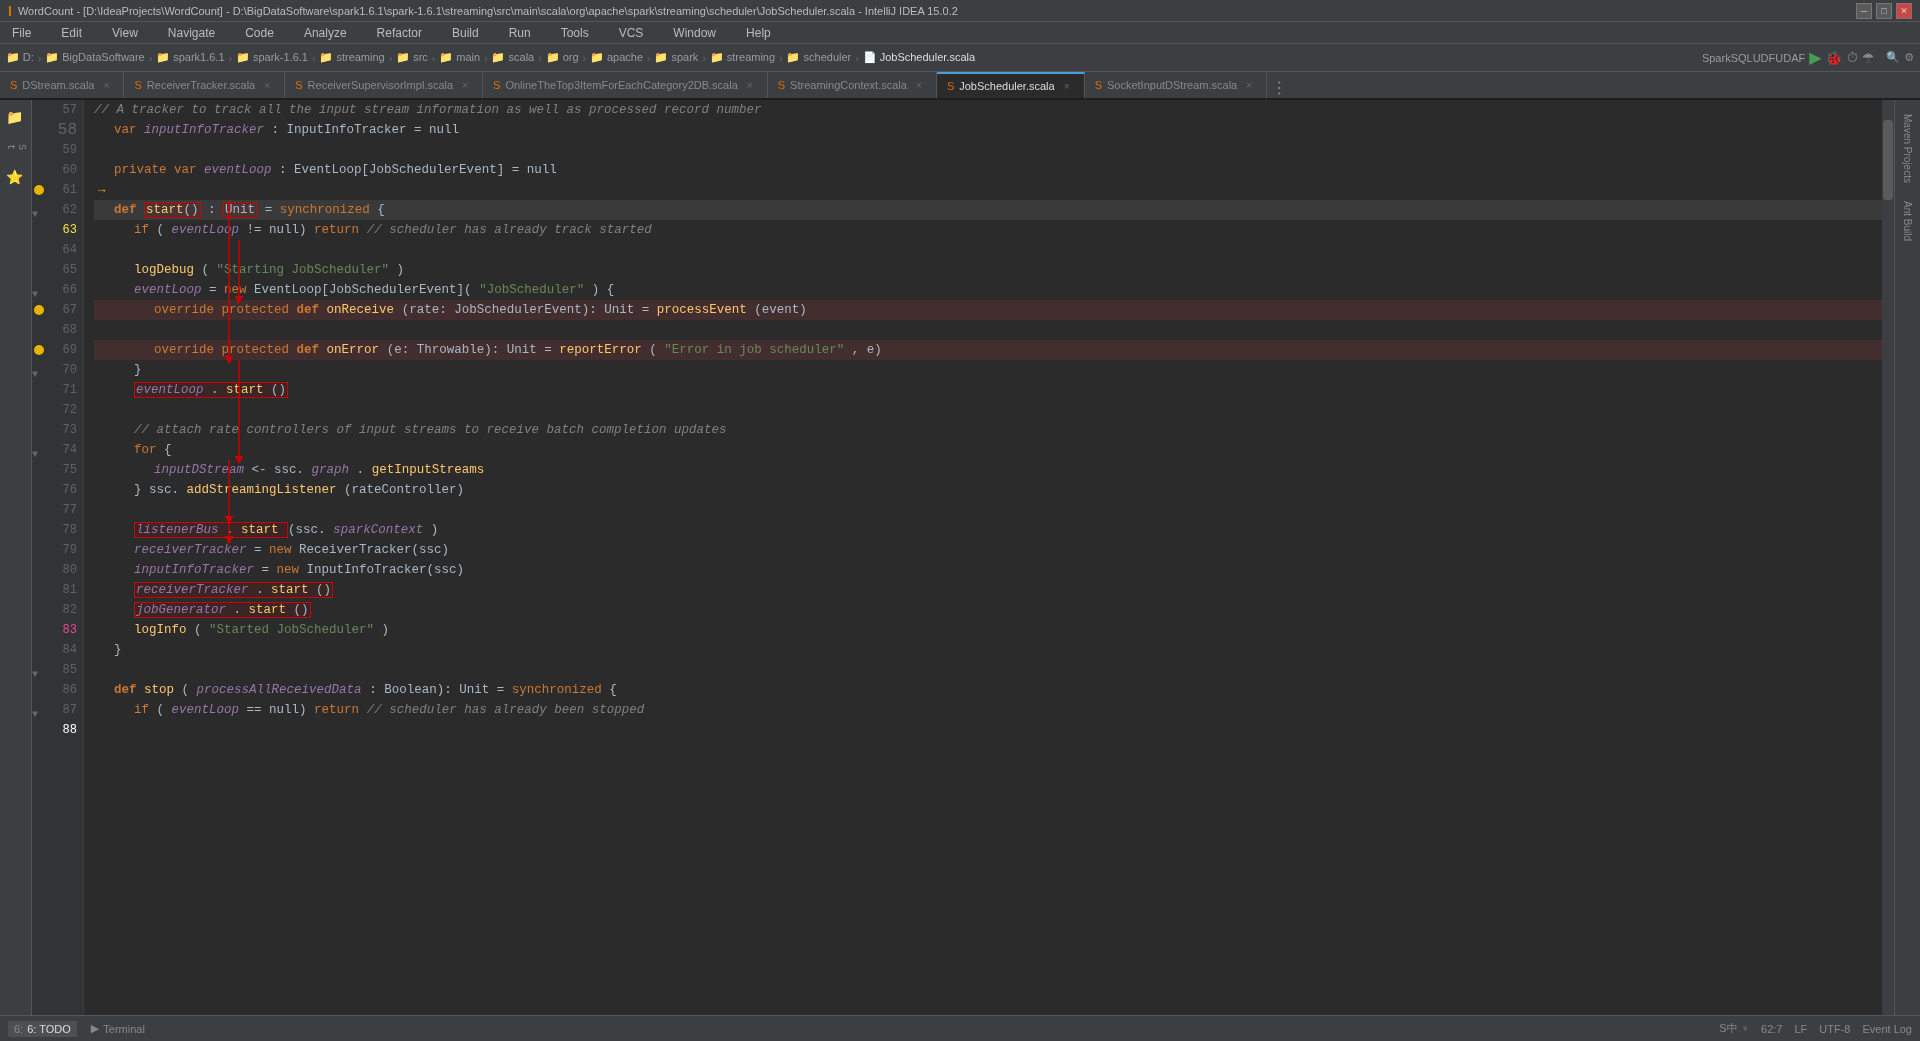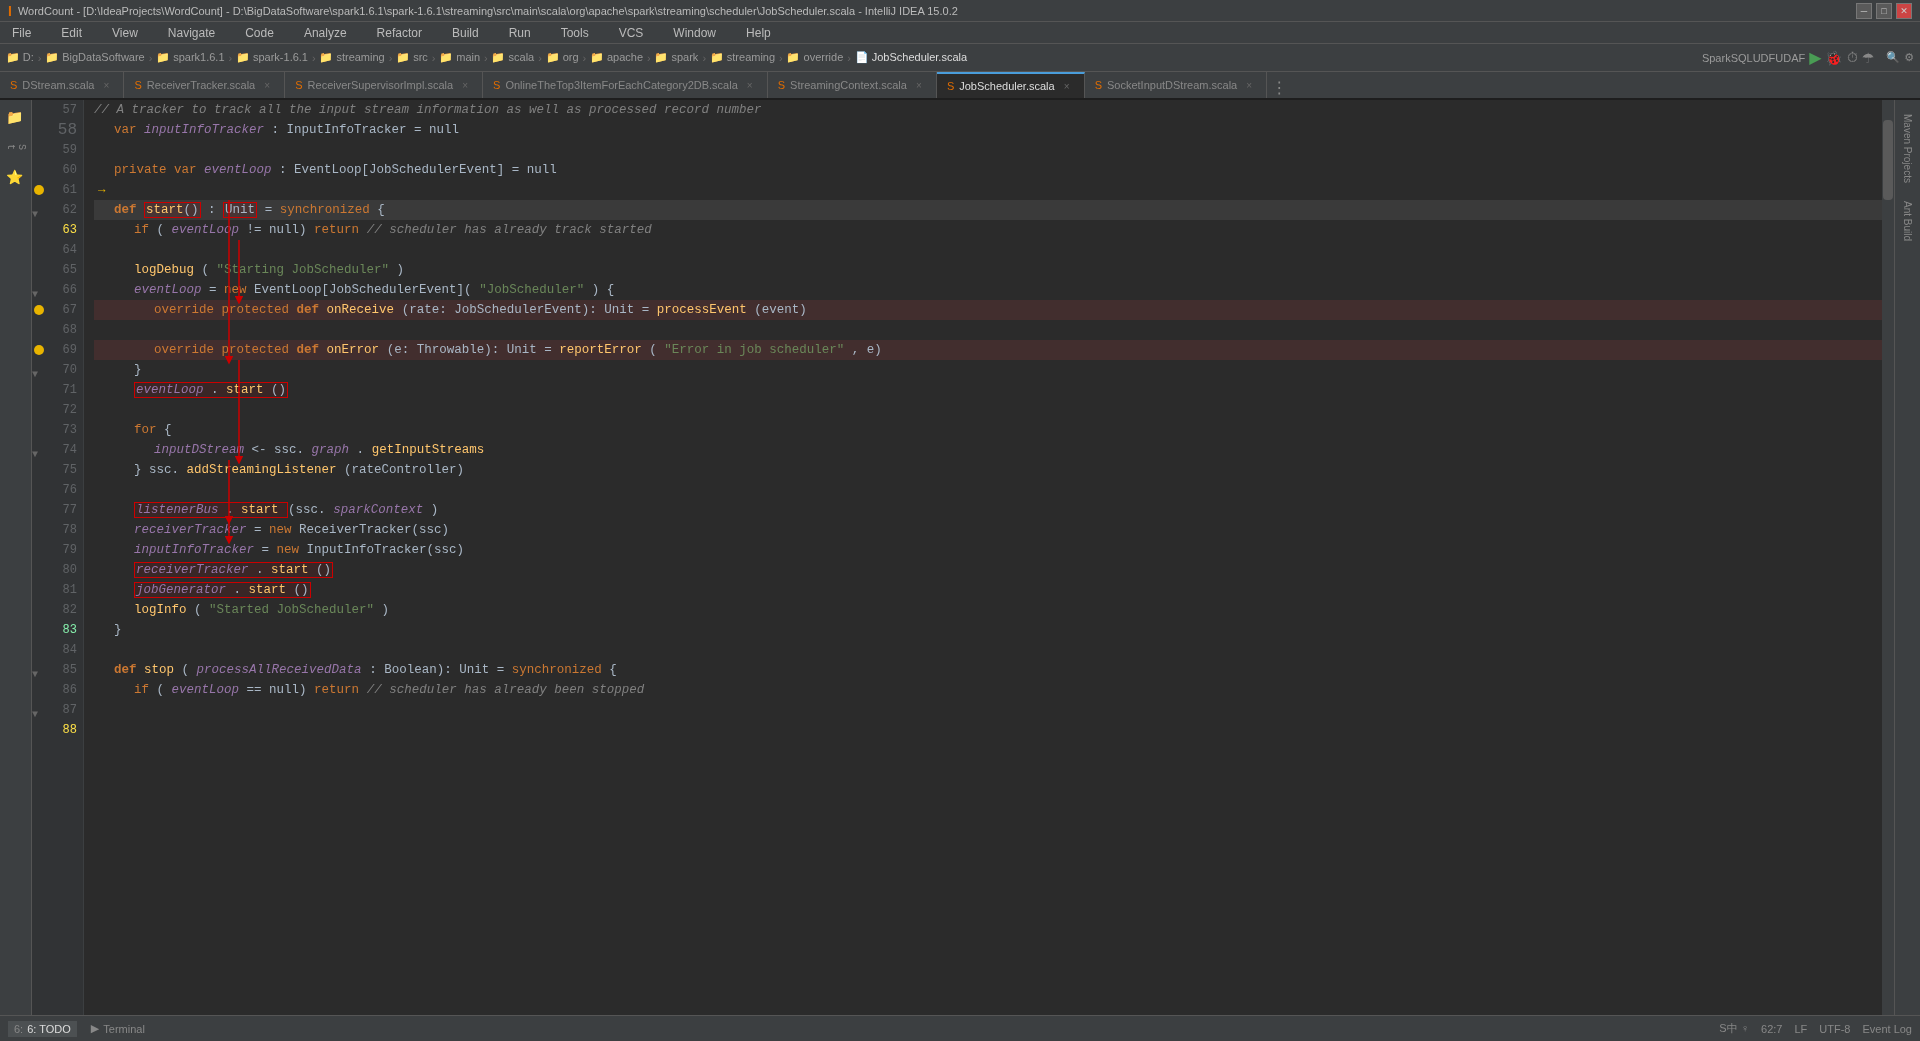--- a/index.html
+++ b/index.html
@@ -273,21 +273,21 @@
   <span class="breadcrumb-item">📁 scala</span>
   <span class="breadcrumb-sep">›</span>
   <span class="breadcrumb-item">📁 org</span>
   <span class="breadcrumb-sep">›</span>
   <span class="breadcrumb-item">📁 apache</span>
   <span class="breadcrumb-sep">›</span>
   <span class="breadcrumb-item">📁 spark</span>
   <span class="breadcrumb-sep">›</span>
   <span class="breadcrumb-item">📁 streaming</span>
   <span class="breadcrumb-sep">›</span>
-  <span class="breadcrumb-item">📁 override</span>
+  <span class="breadcrumb-item">📁 scheduler</span>
   <span class="breadcrumb-sep">›</span>
   <span class="breadcrumb-item" style="color:#ddd;">📄 JobScheduler.scala</span>
 
   <div id="breadcrumb-right">
     <span style="color:#9b9b9b; font-size:11px;">SparkSQLUDFUDAF</span>
     <span style="color:#499c54; font-size:16px;">▶</span>
     <span style="color:#4a9dda; font-size:14px;">🐞</span>
     <span style="color:#888; font-size:14px;">⏱</span>
     <span style="color:#888; font-size:14px;">☂</span>
     <span style="color:#888; margin-left:8px;">🔍</span>
@@ -393,32 +393,32 @@
           <span style="position:absolute; left:0; top:5px; color:#666; font-size:10px;">▼</span>
         </div>
         <div style="height:20px; line-height:20px; text-align:right; padding-right:6px; font-size:12px; color:#606366;">75</div>
         <div style="height:20px; line-height:20px; text-align:right; padding-right:6px; font-size:12px; color:#606366;">76</div>
         <div style="height:20px; line-height:20px; text-align:right; padding-right:6px; font-size:12px; color:#606366;">77</div>
         <div style="height:20px; line-height:20px; text-align:right; padding-right:6px; font-size:12px; color:#606366;">78</div>
         <div style="height:20px; line-height:20px; text-align:right; padding-right:6px; font-size:12px; color:#606366;">79</div>
         <div style="height:20px; line-height:20px; text-align:right; padding-right:6px; font-size:12px; color:#606366;">80</div>
         <div style="height:20px; line-height:20px; text-align:right; padding-right:6px; font-size:12px; color:#606366;">81</div>
         <div style="height:20px; line-height:20px; text-align:right; padding-right:6px; font-size:12px; color:#606366;">82</div>
-        <div style="height:20px; line-height:20px; text-align:right; padding-right:6px; font-size:12px; color:#86efac;">83</div>
+        <div style="height:20px; line-height:20px; text-align:right; padding-right:6px; font-size:12px; color:#ec4899;">83</div>
         <div style="height:20px; line-height:20px; text-align:right; padding-right:6px; font-size:12px; color:#606366;">84</div>
         <div style="height:20px; line-height:20px; text-align:right; padding-right:6px; font-size:12px; color:#606366; position:relative;">
           85
           <span style="position:absolute; left:0; top:5px; color:#666; font-size:10px;">▼</span>
         </div>
         <div style="height:20px; line-height:20px; text-align:right; padding-right:6px; font-size:12px; color:#606366;">86</div>
         <div style="height:20px; line-height:20px; text-align:right; padding-right:6px; font-size:12px; color:#606366; position:relative;">
           87
           <span style="position:absolute; left:0; top:5px; color:#666; font-size:10px;">▼</span>
         </div>
-        <div style="height:20px; line-height:20px; text-align:right; padding-right:6px; font-size:12px; color:#fde047;">88</div>
+        <div style="height:20px; line-height:20px; text-align:right; padding-right:6px; font-size:12px; color:#ffffff;">88</div>
       </div>
 
       <div id="code-content" style="flex:1; padding: 0 10px; background:#2b2b2b; overflow:hidden;">
 
         <div class="code-line">
           <span class="comment">// A tracker to track all the input stream information as well as processed record number</span>
         </div>
 
         <div class="code-line">
           <span style="padding-left:20px;">
@@ -539,20 +539,25 @@
               <span class="var-name">eventLoop</span>
               <span class="plain">.</span>
               <span class="method">start</span>
               <span class="plain">()</span>
             </span>
           </span>
         </div>
 
         <div class="code-line"></div>
 
+        <div class="code-line">
+          <span style="padding-left:40px;">
+            <span class="comment">// attach rate controllers of input streams to receive batch completion updates</span>
+          </span>
+        </div>
 
         <div class="code-line">
           <span style="padding-left:40px;">
             <span class="kw">for</span>
             <span class="plain"> {</span>
           </span>
         </div>
 
         <div class="code-line">
           <span style="padding-left:60px;">

